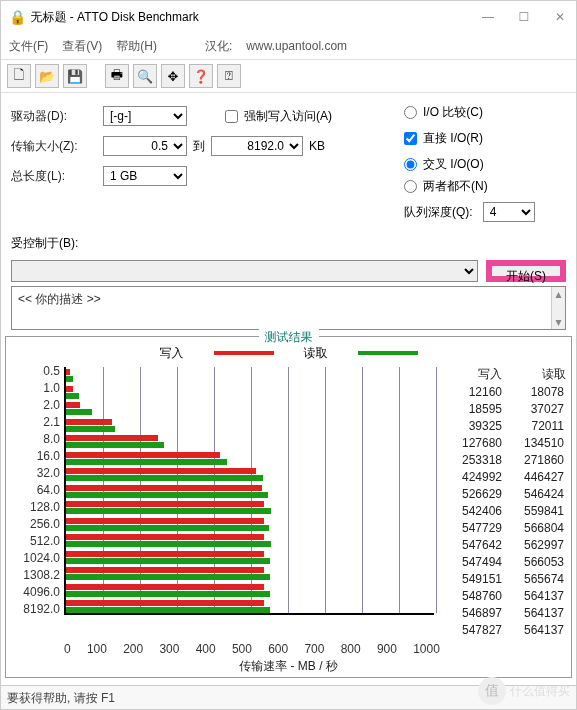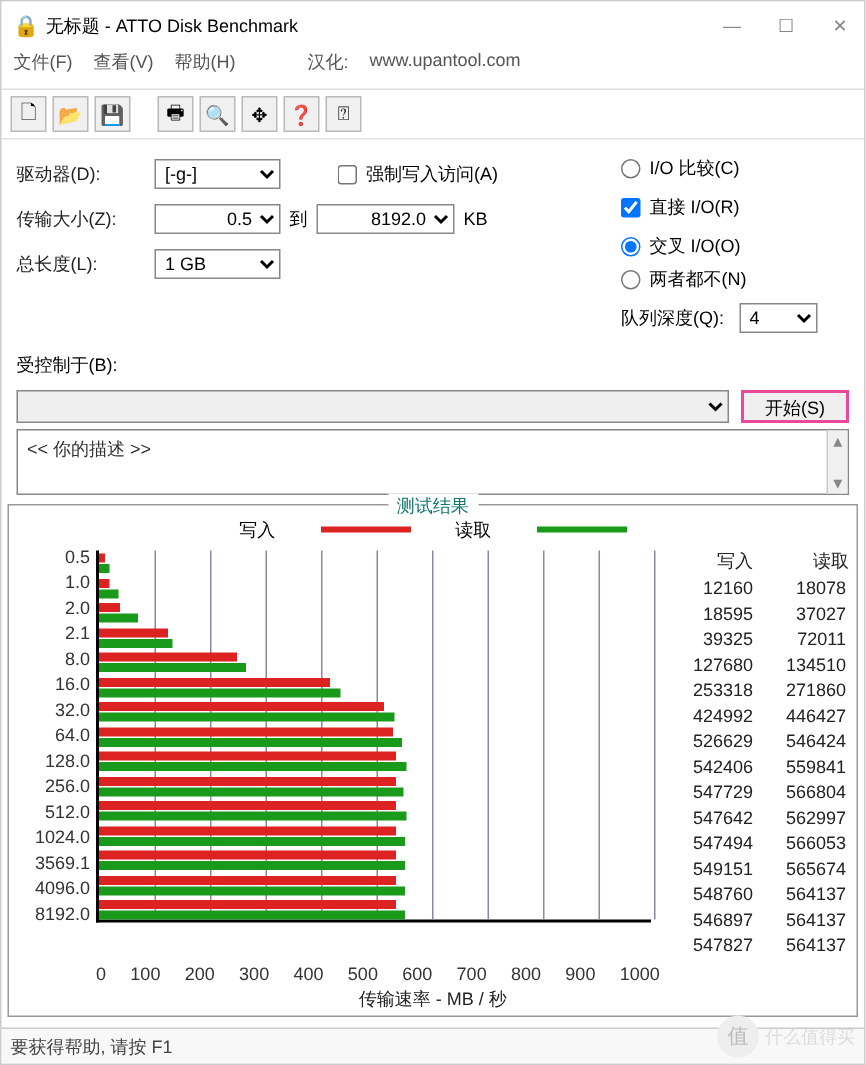--- a/index.html
+++ b/index.html
@@ -2,34 +2,34 @@
 <html><head>
 <meta charset="utf-8">
 <style>
 *{box-sizing:border-box;margin:0;padding:0;font-family:"Microsoft YaHei",SimSun,Arial,sans-serif;font-size:12px}
 body{background:#fff;width:577px;height:710px;position:relative;border:1px solid #ccc}
 .titlebar{height:32px;display:flex;align-items:center;padding:0 8px;background:#fff}
 .titlebar .icon{color:#d33;margin-right:4px;font-size:14px}
 .titlebar .title{color:#000000;flex:1}
 .winbtns{display:flex;gap:20px;color:#888}
 .winbtns span{cursor:default;font-size:12px;width:16px;text-align:center}
-.menubar{height:26px;display:flex;align-items:flex-start;padding:0 8px;color:#555;gap:14px}
+.menubar{height:26px;display:flex;align-items:center;padding:0 8px;color:#555;gap:14px}
 .menubar .link{color:#555}
 .toolbar{height:34px;display:flex;align-items:center;padding:0 6px;border-top:1px solid #e0e0e0;border-bottom:1px solid #e0e0e0;gap:4px}
 .tbtn{width:24px;height:24px;border:1px solid #bbb;background:#f0f0f0;display:flex;align-items:center;justify-content:center;font-size:13px}
 .tsep{width:10px}
-.form{padding:8px 0 4px 10px}
+.form{padding:8px 10px 4px 10px}
 .row{display:flex;align-items:center;height:30px;gap:6px}
 .lbl{width:86px;color:#222}
 .sel{border:1px solid #888;background:#fff;height:20px;padding:1px 2px;font-size:12px}
 .w80{width:84px}
 .chk{width:13px;height:13px}
 .desc-row{display:flex;align-items:center;gap:8px;padding:4px 10px}
 .desc-input{flex:1;height:22px;border:1px solid #888}
-.btn{border:2px solid #ec4899;background:#efefef;padding:2px 14px;height:22px}
+.btn{border:6px solid #ec4899;background:#efefef;padding:2px 14px;height:22px}
 .descbox{margin:0 10px;border:1px solid #888;height:44px;padding:4px 6px;color:#333;position:relative}
 .scrollv{position:absolute;right:0;top:0;bottom:0;width:14px;background:#f0f0f0;border-left:1px solid #ccc;display:flex;flex-direction:column;justify-content:space-between;align-items:center;color:#888;font-size:9px}
 .fieldset{margin:6px 4px;border:1px solid #999;position:relative;padding:6px 4px 2px 4px}
 .fieldset-title{position:absolute;top:-8px;left:50%;transform:translateX(-50%);background:#fff;padding:0 6px;color:#0f766e}
 .legend{display:flex;justify-content:center;gap:30px;align-items:center;height:20px}
 .lmark{width:60px;height:4px;display:inline-block}
 .red{background:#d22}
 .green{background:#1a9a1a}
 .chart-wrap{display:flex}
 .ylabels{width:54px;text-align:right;padding-right:4px;color:#333;font-size:11px}
@@ -158,21 +158,21 @@
         <div>2.0</div>
         <div>2.1</div>
         <div>8.0</div>
         <div>16.0</div>
         <div>32.0</div>
         <div>64.0</div>
         <div>128.0</div>
         <div>256.0</div>
         <div>512.0</div>
         <div>1024.0</div>
-        <div>3569.1</div>
+        <div>1308.2</div>
         <div>4096.0</div>
         <div>8192.0</div>
       </div>
     <div class="plot" id="plot">
         <div class="grid" style="left: 37px;"></div>
         <div class="grid" style="left: 74px;"></div>
         <div class="grid" style="left: 111px;"></div>
         <div class="grid" style="left: 148px;"></div>
         <div class="grid" style="left: 185px;"></div>
         <div class="grid" style="left: 222px;"></div>

